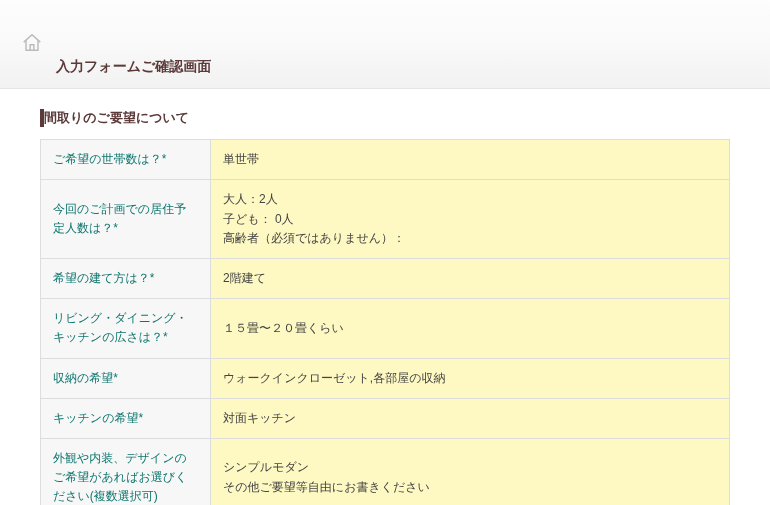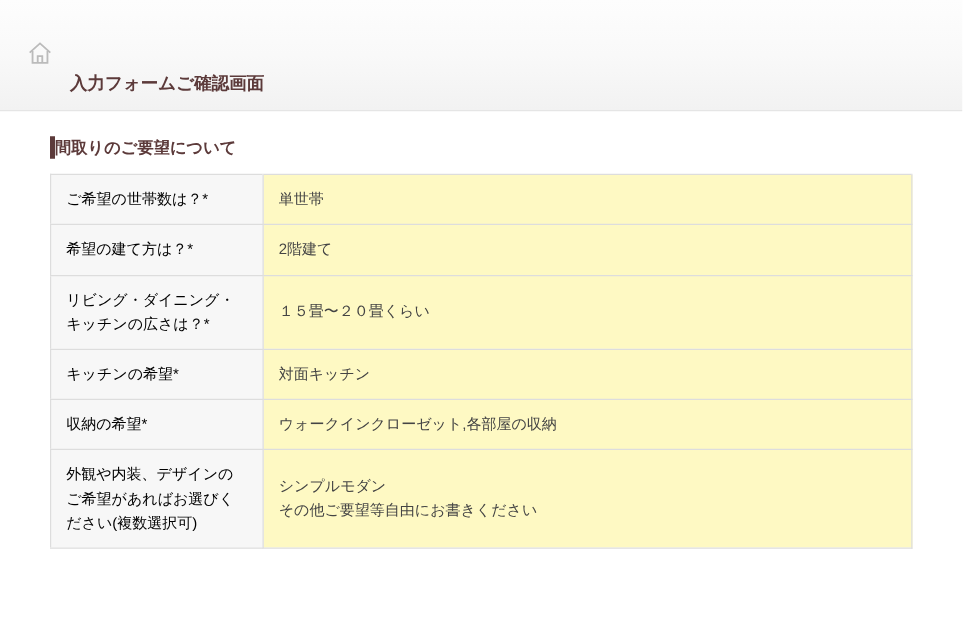--- a/index.html
+++ b/index.html
@@ -57,21 +57,21 @@
       padding: 10px 12px;
       text-align: left;
       vertical-align: middle;
       font-weight: normal;
       line-height: 1.6;
       font-size: 12px;
     }
     table.form-table th {
       background: #f7f7f7;
       width: 170px;
-      color: #000000;
+      color: #0f766e;
     }
     table.form-table td {
       background: #fef9c3;
       color: #444;
     }
   </style>
 </head>
 <body>
 
 <div class="header-bar">
@@ -88,34 +88,38 @@
 <div class="content">
 
   <div class="section-header">間取りのご要望について</div>
   <table class="form-table">
     <tbody>
         <tr>
       <th>ご希望の世帯数は？*</th>
       <td>単世帯</td>
     </tr>
     <tr>
+      <th>今回のご計画での居住予定人数は？*</th>
+      <td>大人：2人<br>子ども： 0人<br>高齢者（必須ではありません）：</td>
+    </tr>
+    <tr>
       <th>希望の建て方は？*</th>
       <td>2階建て</td>
     </tr>
     <tr>
       <th>リビング・ダイニング・キッチンの広さは？*</th>
       <td>１５畳〜２０畳くらい</td>
     </tr>
     <tr>
+      <th>収納の希望*</th>
+      <td>ウォークインクローゼット,各部屋の収納</td>
+    </tr>
+    <tr>
       <th>キッチンの希望*</th>
       <td>対面キッチン</td>
-    </tr>
-    <tr>
-      <th>収納の希望*</th>
-      <td>ウォークインクローゼット,各部屋の収納</td>
     </tr>
     <tr>
       <th>外観や内装、デザインのご希望があればお選びください(複数選択可)</th>
       <td>シンプルモダン<br>その他ご要望等自由にお書きください</td>
     </tr>
   </tbody>
     </table>
 
 </div>
 

